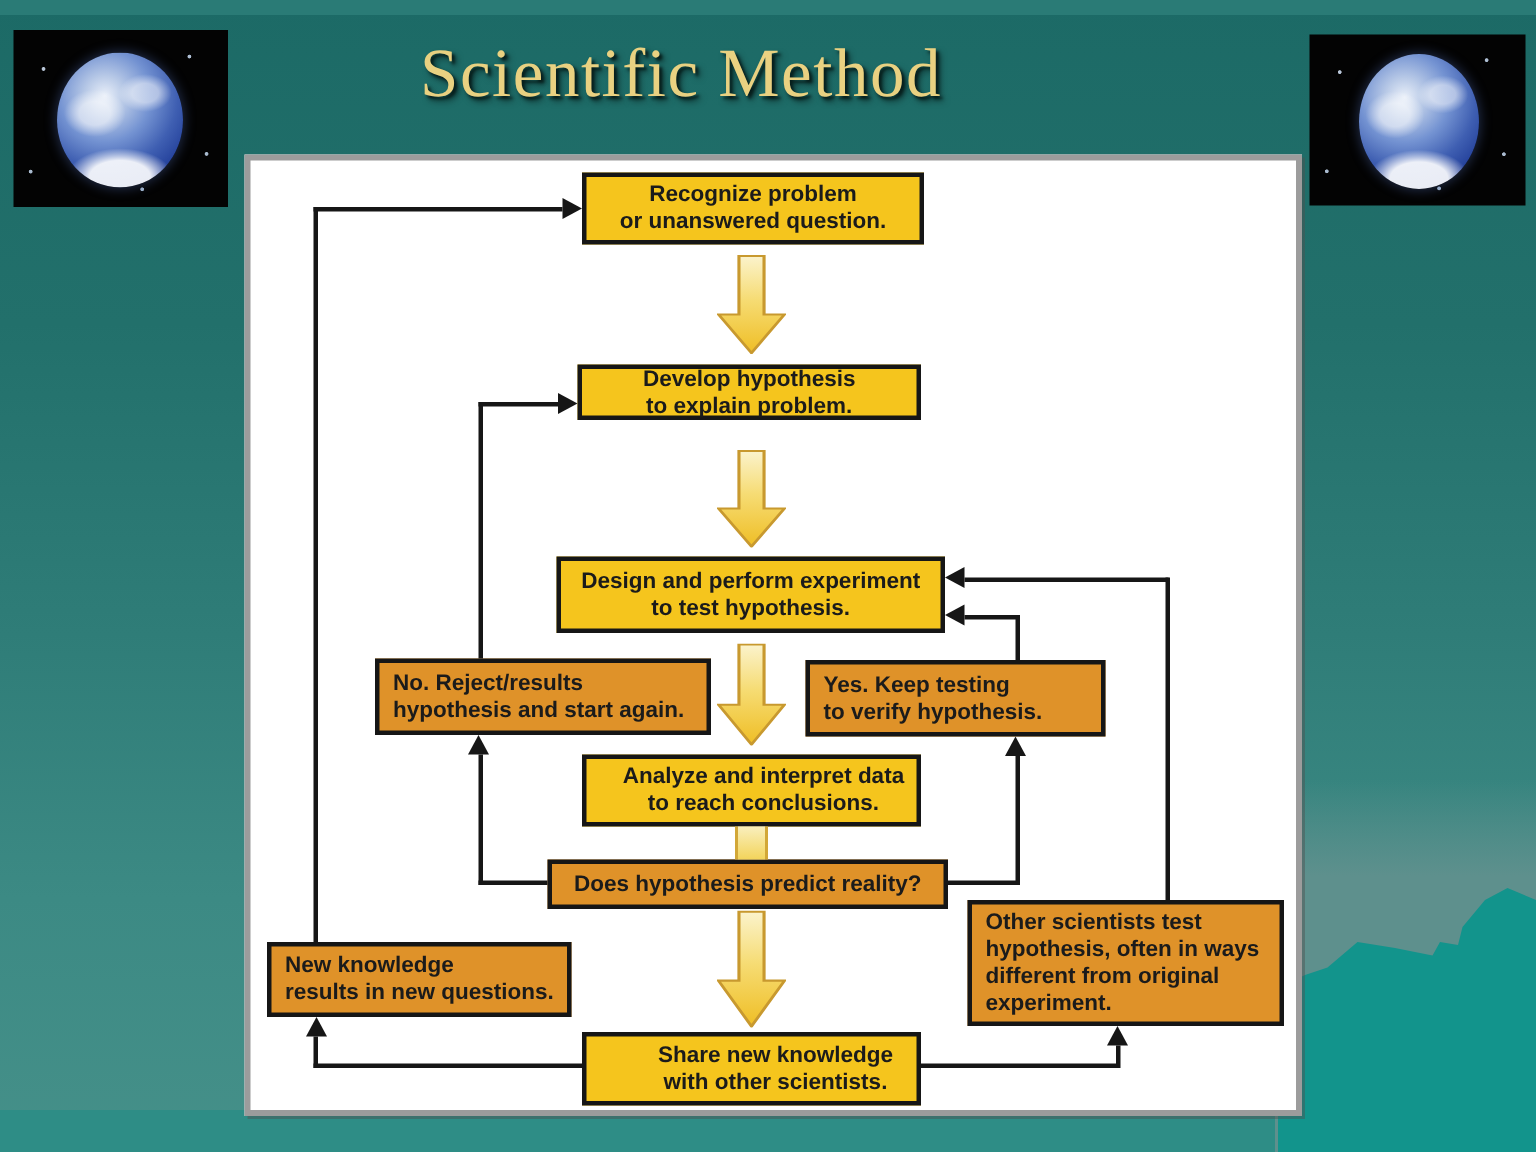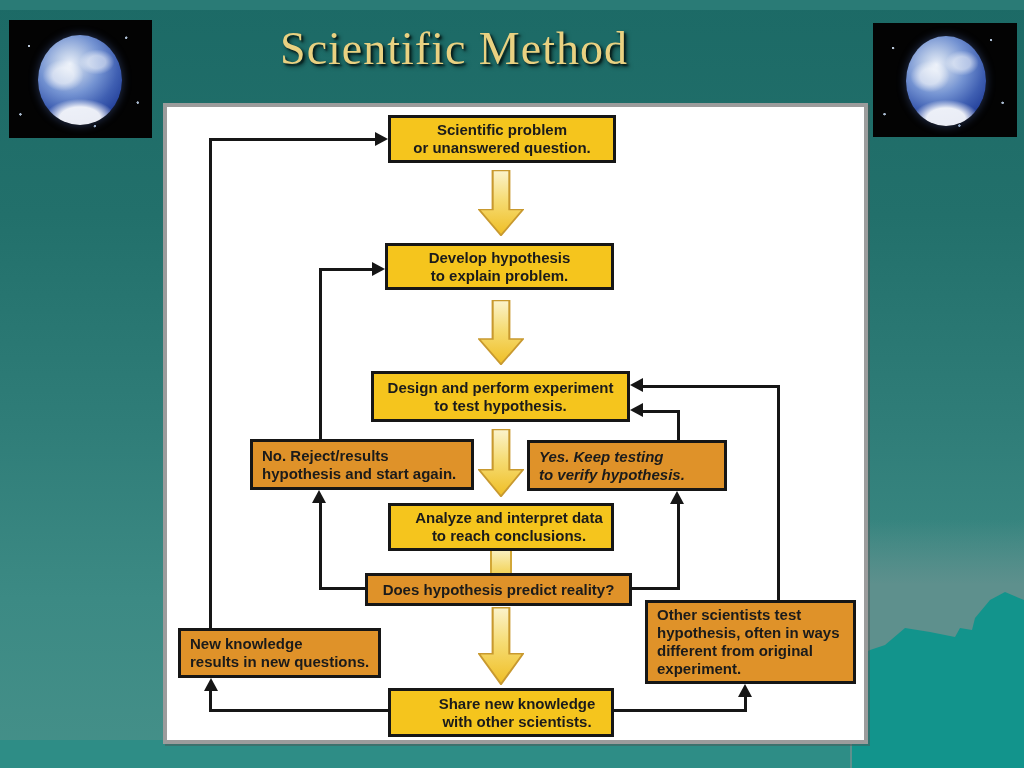--- a/index.html
+++ b/index.html
@@ -101,29 +101,29 @@
     <div class="globe"></div>
   </div>
   <div class="earth earth-right">
     <div class="globe"></div>
   </div>
 
   <h1 class="title">Scientific Method</h1>
 
   <div class="panel">
 
-    <div class="node yellow" style="left:221px; top:8px;   width:228px; height:48px;">Scientific problem
+    <div class="node yellow" style="left:221px; top:8px;   width:228px; height:48px;">Recognize problem
 or unanswered question.</div>
-    <div class="node yellow" style="left:218px; top:136px; width:229px; height:47px;">Develop hypothesis
+    <div class="node yellow" style="left:218px; top:136px; width:229px; height:37px;">Develop hypothesis
 to explain problem.</div>
     <div class="node yellow" style="left:204px; top:264px; width:259px; height:51px;">Design and perform experiment
 to test hypothesis.</div>
     <div class="node orange left-text" style="left:83px;  top:332px; width:224px; height:51px;">No. Reject/results
 hypothesis and start again.</div>
-    <div class="node orange left-text" style="left:360px; top:333px; width:200px; height:51px;font-style:italic;">Yes. Keep testing
+    <div class="node orange left-text" style="left:370px; top:333px; width:200px; height:51px;">Yes. Keep testing
 to verify hypothesis.</div>
     <div class="node yellow" style="left:221px; top:396px; width:226px; height:48px;padding-left:16px;">Analyze and interpret data
 to reach conclusions.</div>
     <div class="node orange" style="left:198px; top:466px; width:267px; height:33px;">Does hypothesis predict reality?</div>
     <div class="node orange left-text" style="left:11px;  top:521px; width:203px; height:50px;">New knowledge
 results in new questions.</div>
     <div class="node orange left-text" style="left:478px; top:493px; width:211px; height:84px;">Other scientists test
 hypothesis, often in ways
 different from original
 experiment.</div>

